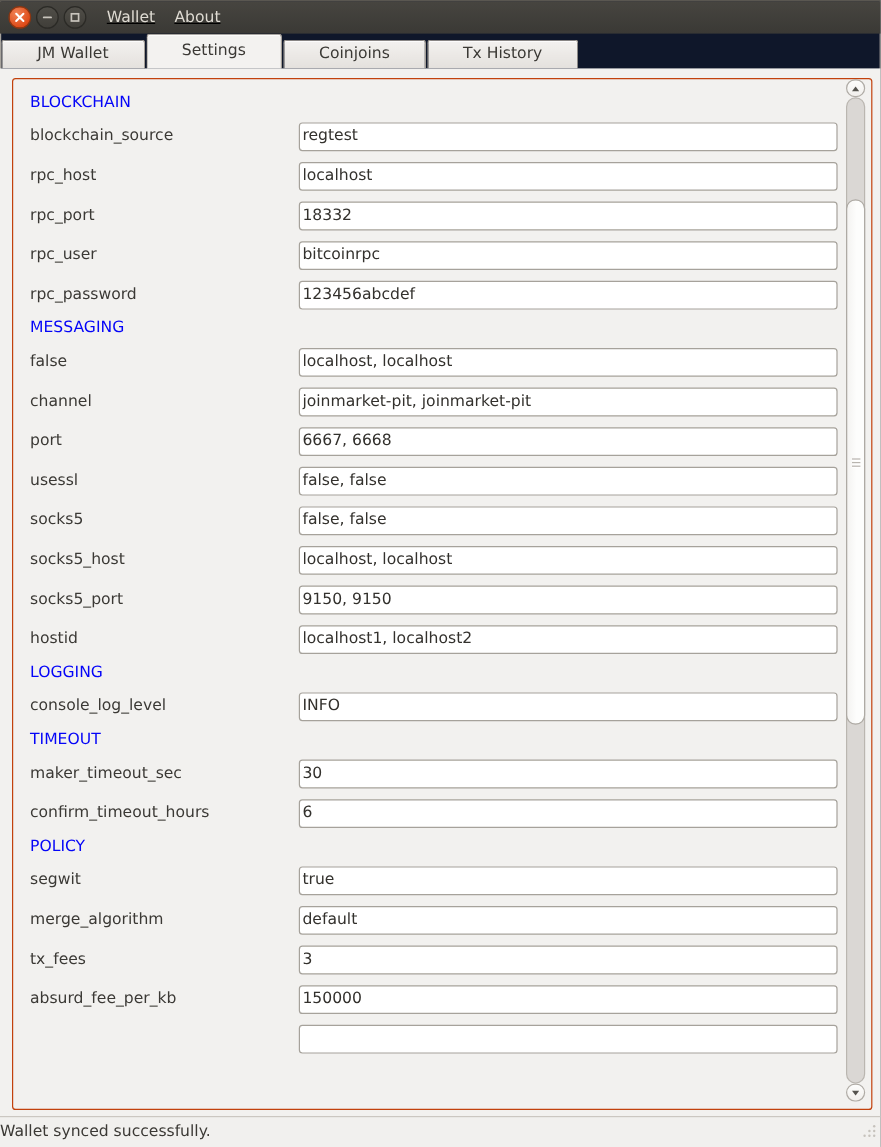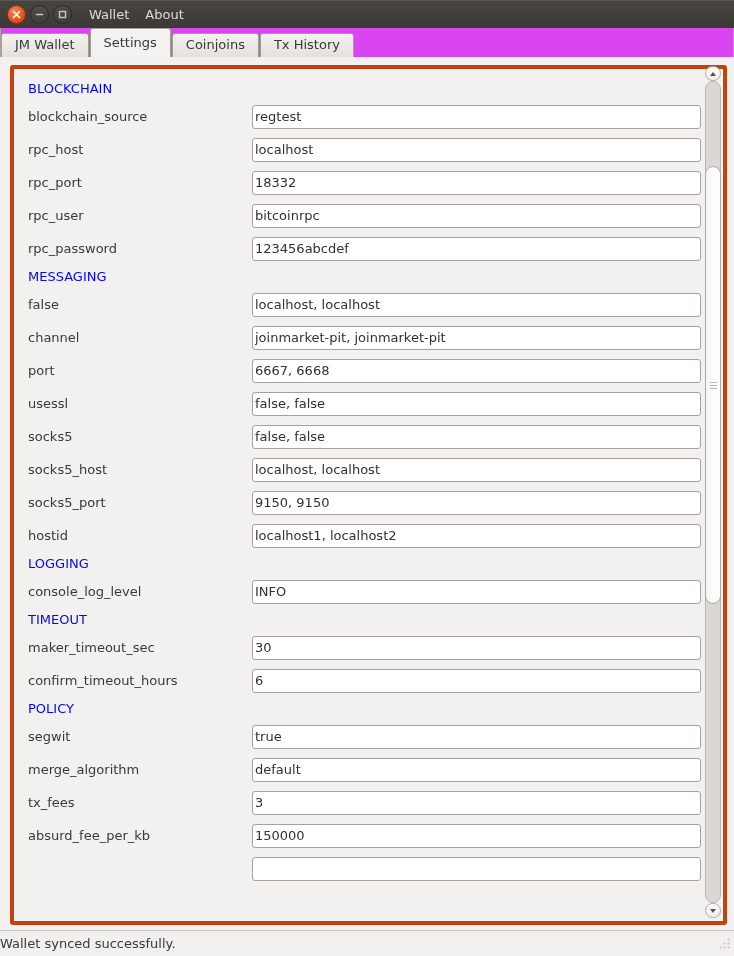--- a/index.html
+++ b/index.html
@@ -1,22 +1,23 @@
 <!DOCTYPE html>
 <html style="--titlebar-bg: #3c3b37; --section-header: #0404f8; --accent-orange: #e8602a; --content-bg: #f2f1ef;"><head>
 <meta charset="utf-8">
 <style>
   * { margin:0; padding:0; box-sizing:border-box; }
   html,body { width:734px; height:956px; }
   body { font-family:"DejaVu Sans", sans-serif; font-size:13px; }
 
   .window {
     position:relative; width:734px; height:956px;
-    background:#d946ef; overflow:hidden;
+    background:#0f172a; overflow:hidden;
     box-shadow: inset 1px 0 0 #a8a49d, inset -1px 0 0 #a8a49d, inset 0 -1px 0 #8f8b84;
+    text-decoration: underline;
   }
 
   
   .titlebar {
     height:28px; background:linear-gradient(#474540,#3a3935);
     border-top:1px solid #5a5751;
     display:flex; align-items:center;
   }
   .wbtns { display:flex; align-items:center; gap:4px; margin-left:7px; }
   .wbtn {
@@ -36,39 +37,39 @@
   .wbtn-dark svg { display:block; }
   .titlebar-menu { display:flex; margin-left:9px; }
   .menu-item { color:#dfdbd3; padding:0 8px; line-height:27px; }
 
   
   .tabbar {
     position:absolute; top:28px; left:0; right:0; height:29px;
     display:flex; align-items:flex-end; padding-left:1px;
   }
   .tab {
-    height:24px; line-height:22px; padding:0 13px;
+    height:24px; line-height:22px; padding:0 29px;
     color:#3b3935;
     background:linear-gradient(#f3f1ef,#e4e1dd);
     border:1px solid #a39e97; border-bottom:none;
     border-radius:3px 3px 0 0;
     margin-right:1px;
     box-shadow:inset 0 1px 0 rgba(255,255,255,.75);
   }
   .tab.active {
     height:29px; line-height:27px;
     background:#f3f2f0;
     position:relative; z-index:2;
   }
 
   
   .content { position:absolute; top:57px; left:0; right:0; bottom:26px; background:#f2f1ef; }
   .frame {
     position:absolute; left:10px; top:8px; width:717px; height:860px;
-    border:4px solid #c2410c; border-radius:3px;
+    border:1px solid #c2410c; border-radius:3px;
     background:#f2f1ef; overflow:hidden;
   }
   .rows { padding-top:8px; }
   .section-row {
     height:23px; display:flex; align-items:center; padding-left:14px;
     color:var(--section-header, #0404f8);
   }
   .row { height:33px; display:flex; align-items:center; padding-left:14px; }
   .row .flabel { width:224px; color:#3b3935; }
   .row input.field {

